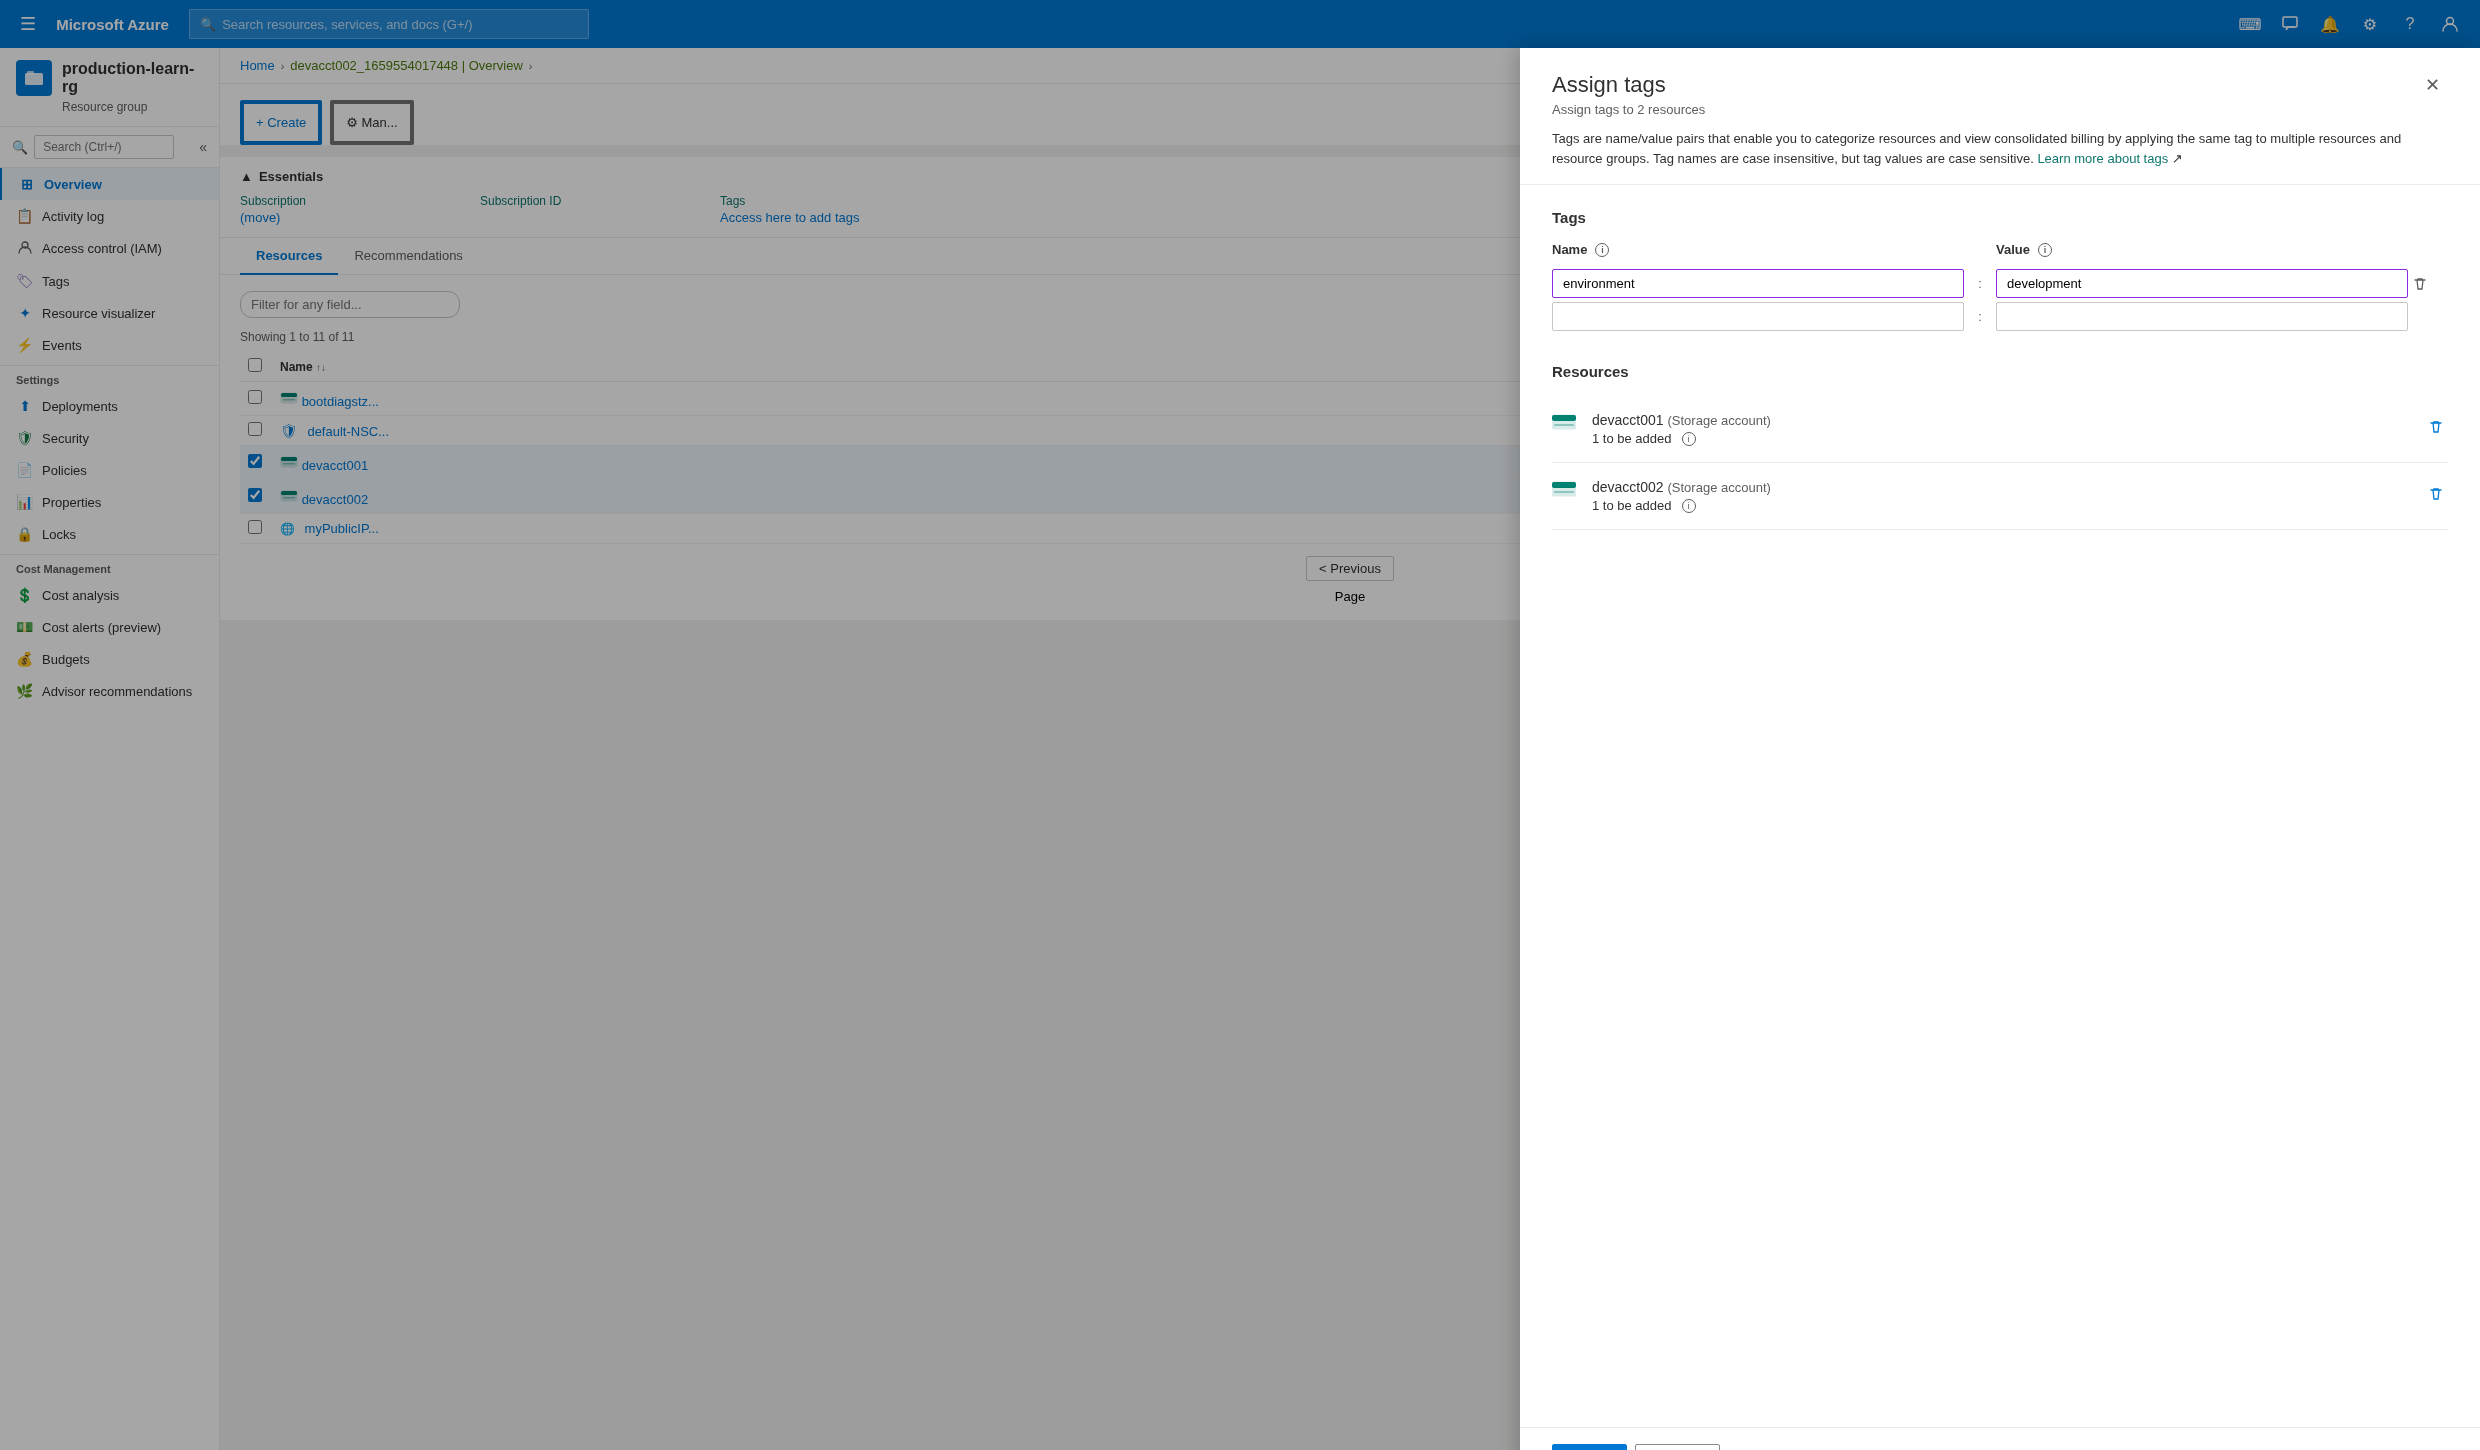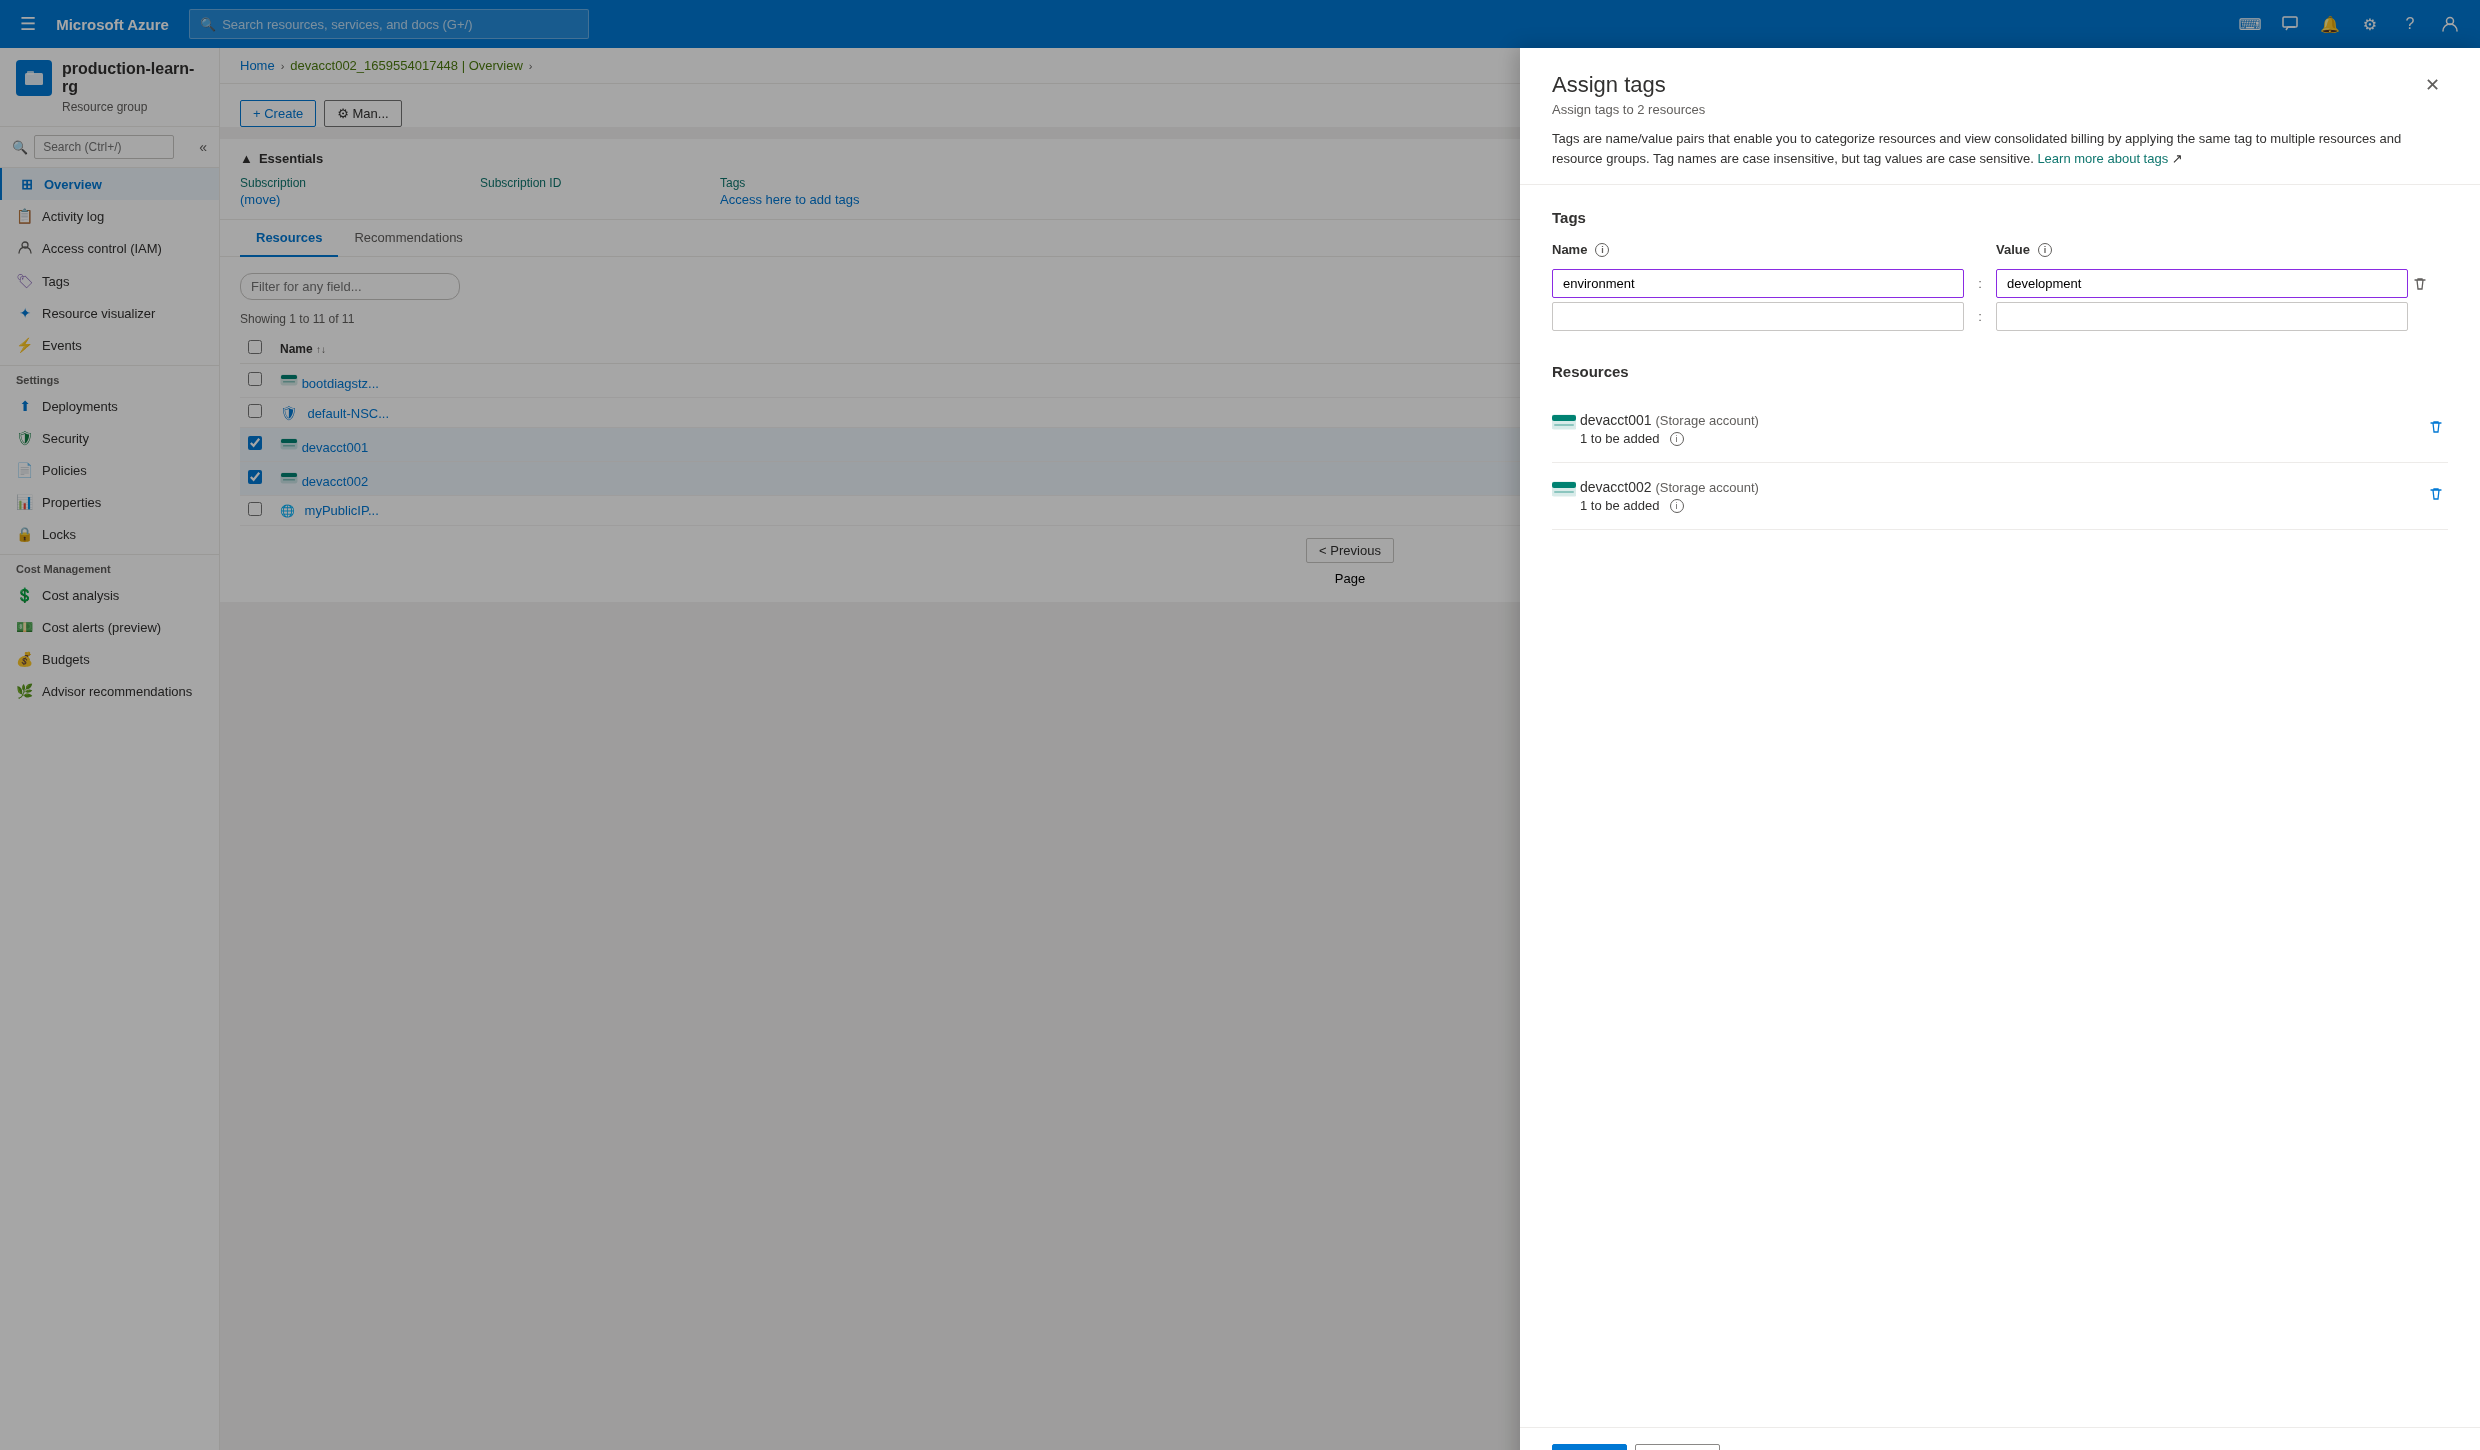--- a/index.html
+++ b/index.html
@@ -169,22 +169,22 @@
     .rg-toolbar {
       display: flex;
       align-items: center;
       gap: 8px;
       margin-bottom: 12px;
     }
     .rg-toolbar .btn-toolbar {
       display: flex;
       align-items: center;
       gap: 6px;
-      padding: 5px 12px;
-      border: 1px solid #737373;
+      padding: 11px 12px;
+      border: 4px solid #737373;
       background: white;
       border-radius: 2px;
       cursor: pointer;
       font-size: 13px;
       color: #323130;
     }
     .rg-toolbar .btn-create {
       background: white;
       color: #0078d4;
       border-color: #0078d4;
@@ -362,21 +362,21 @@
     }
 
     
     .resources-assign { }
     .resources-title { font-size: 15px; font-weight: 600; color: #323130; margin-bottom: 16px; }
     .resource-item {
       display: flex;
       align-items: flex-start;
       padding: 16px 0;
       border-bottom: 1px solid #edebe9;
-      gap: 4px;
+      gap: 16px;
     }
     .resource-item:last-child { border-bottom: 1px solid #edebe9; }
     .resource-item-info { flex: 1; }
     .resource-item-name { font-size: 14px; font-weight: 500; color: #323130; margin-bottom: 3px; }
     .resource-item-name .resource-type { color: #605e5c; font-weight: 400; font-size: 13px; }
     .resource-item-status { display: flex; align-items: center; gap: 6px; font-size: 13px; color: #323130; }
     .resource-item-delete {
       background: none;
       border: none;
       cursor: pointer;

